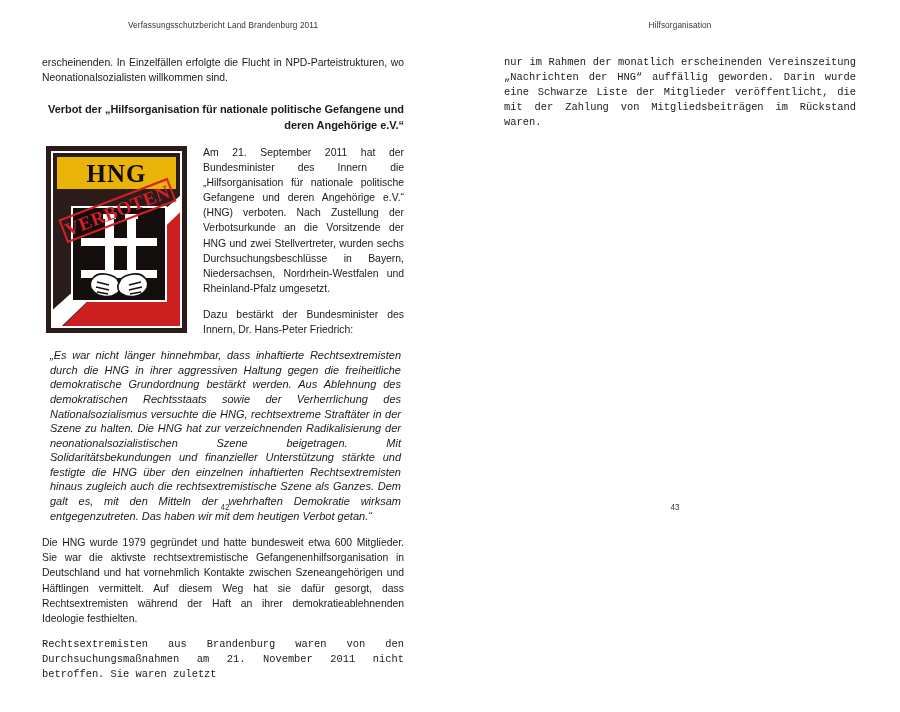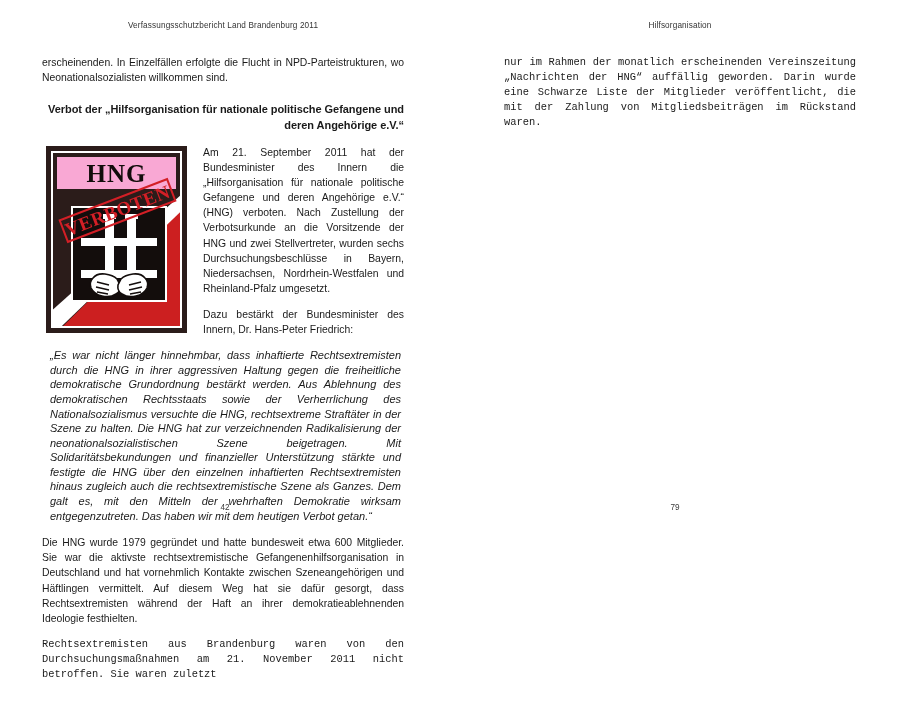--- a/index.html
+++ b/index.html
@@ -96,21 +96,21 @@
     box-sizing: border-box;
     overflow: hidden;
     background: #2b1c1a;
   }
   .hng-title-band {
     position: absolute;
     top: 4px;
     left: 4px;
     right: 4px;
     height: 32px;
-    background: #f9a8d4;
+    background: #eab308;
     display: flex;
     align-items: center;
     justify-content: center;
     z-index: 5;
   }
   .hng-title-band span {
     font-family: "Liberation Serif", serif;
     font-weight: bold;
     font-size: 25px;
     letter-spacing: 1px;
@@ -264,16 +264,16 @@
   </div>
 
   <div class="page page-right">
 
     <div class="running-head">Hilfsorganisation</div>
 
     <div class="col">
       <p>nur im Rahmen der monatlich erscheinenden Vereinszeitung „Nachrichten der HNG“ auffällig geworden. Darin wurde eine Schwarze Liste der Mitglieder veröffentlicht, die mit der Zahlung von Mitgliedsbeiträgen im Rückstand waren.</p>
     </div>
 
-    <div class="page-number">79</div>
+    <div class="page-number">43</div>
   </div>
 
 </div>
 
 </body></html>

